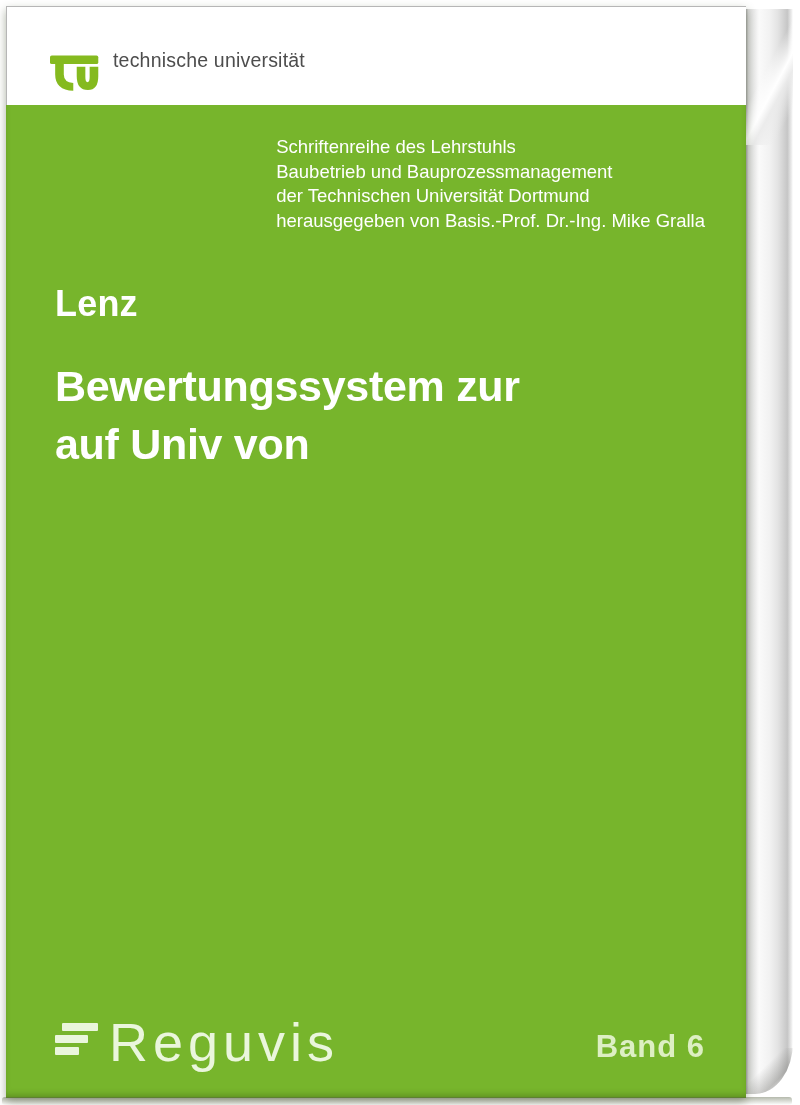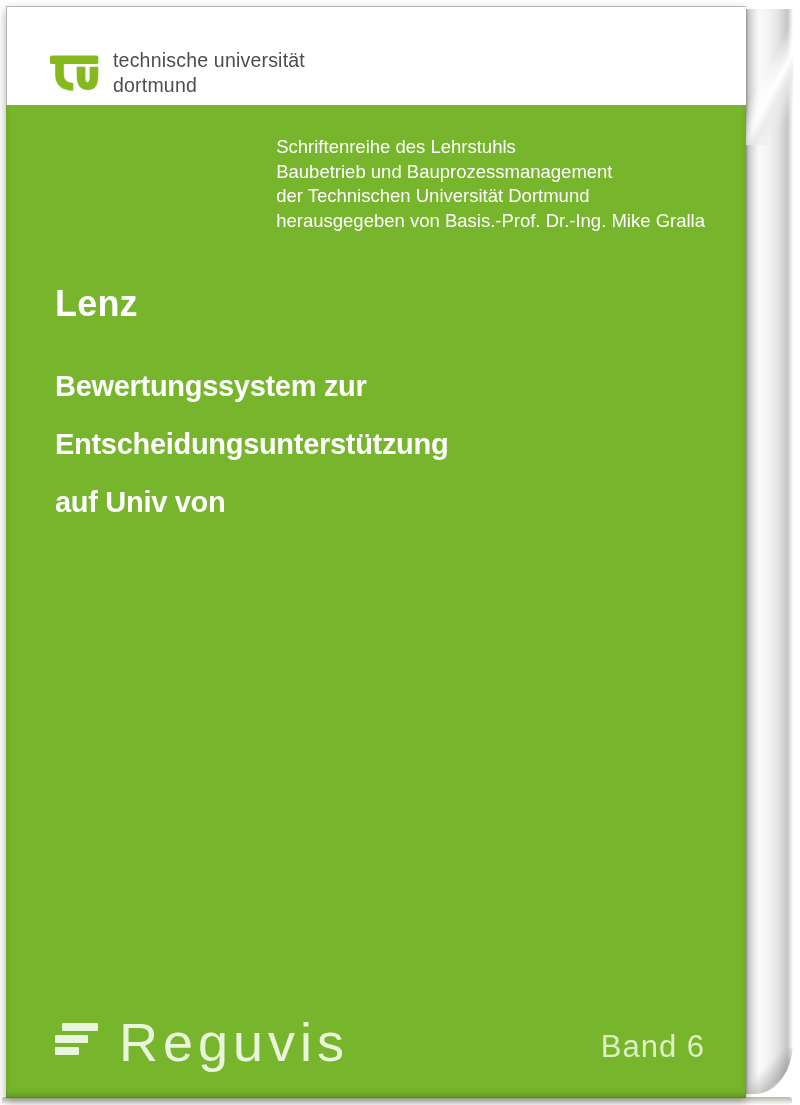--- a/index.html
+++ b/index.html
@@ -40,34 +40,34 @@
     letter-spacing:0.2px;font-weight:400;}
 
   .cover-body{position:absolute;left:0;top:99px;width:100%;height:993px;
     background:var(--cover-green);
     box-shadow:inset 0 -5px 7px -3px rgba(40,60,10,0.4);}
   .series-info{position:absolute;top:30px;right:41px;
     color:var(--title-white);font-size:18.5px;line-height:24.5px;font-weight:400;}
   .author-name{position:absolute;top:178px;left:49px;color:var(--title-white);
     font-size:36px;font-weight:700;letter-spacing:0.2px;}
   .book-title{position:absolute;top:252px;left:49px;right:30px;color:var(--title-white);
-    font-size:29px;line-height:58px;font-weight:700;letter-spacing:-0.3px;}
+    font-size:43px;line-height:58px;font-weight:700;letter-spacing:-0.3px;}
 
   .footer-row{position:absolute;left:49px;right:41px;top:908px;display:flex;
     justify-content:space-between;align-items:flex-start;}
-  .reguvis-logo{display:flex;gap:21px;align-items:flex-start;}
+  .reguvis-logo{display:flex;gap:11px;align-items:flex-start;}
   .reguvis-icon{margin-top:10px;display:flex;flex-direction:column;gap:4px;}
   .reguvis-icon .bar{height:8px;background:var(--footer-pale-green);border-radius:1px;}
   .reguvis-icon .bar1{width:36px;margin-left:7px;}
   .reguvis-icon .bar2{width:33px;}
   .reguvis-icon .bar3{width:24px;}
   .reguvis-wordmark{font-size:54px;line-height:1.1;letter-spacing:5px;
     color:var(--footer-pale-green);font-weight:500;}
   .volume-badge{margin-top:16px;font-size:31px;color:var(--volume-pale-green);
-    font-weight:400;letter-spacing:1px;}
+    font-weight:700;letter-spacing:1px;}
 
   .floor-shadow{position:absolute;left:2px;top:1097px;width:790px;height:8px;
     background:linear-gradient(to bottom,rgba(90,100,70,0.45),rgba(90,100,70,0));
     border-radius:3px;}
 </style>
 </head>
 <body>
 
 <div class="stage">
 
@@ -79,39 +79,37 @@
       <div class="tu-logo">
         <svg width="50" height="42" viewBox="0 0 58 48" aria-hidden="true">
           <g fill="var(--logo-green)">
             <rect x="0" y="6" width="56" height="10" rx="2"></rect>
             <path d="M6 16 V28 Q6 46 27 47 L27 38 Q16 37 16 28 L16 16 Z"></path>
             <path d="M31 19 V30 Q31 46 44 46 Q56 46 56 30 V19 H46 V31 Q46 37 43.5 37 Q41 37 41 31 V19 Z"></path>
           </g>
         </svg>
         <div class="uni-name">
           <div>technische universität</div>
-          <div>dortmund</div>
         </div>
       </div>
     </div>
 
     <div class="cover-body">
 
       <div class="series-info">
         <div>Schriftenreihe des Lehrstuhls</div>
         <div>Baubetrieb und Bauprozessmanagement</div>
         <div>der Technischen Universität Dortmund</div>
         <div>herausgegeben von Basis.-Prof. Dr.-Ing. Mike Gralla</div>
       </div>
 
       <div class="author-name">Lenz</div>
 
       <div class="book-title">
         <div>Bewertungssystem zur</div>
-        <div>Entscheidungsunterstützung</div>
         <div>auf Univ von</div>
       </div>
 
       <div class="footer-row">
         <div class="reguvis-logo">
           <div class="reguvis-icon">
             <div class="bar bar1"></div>
             <div class="bar bar2"></div>
             <div class="bar bar3"></div>
           </div>

